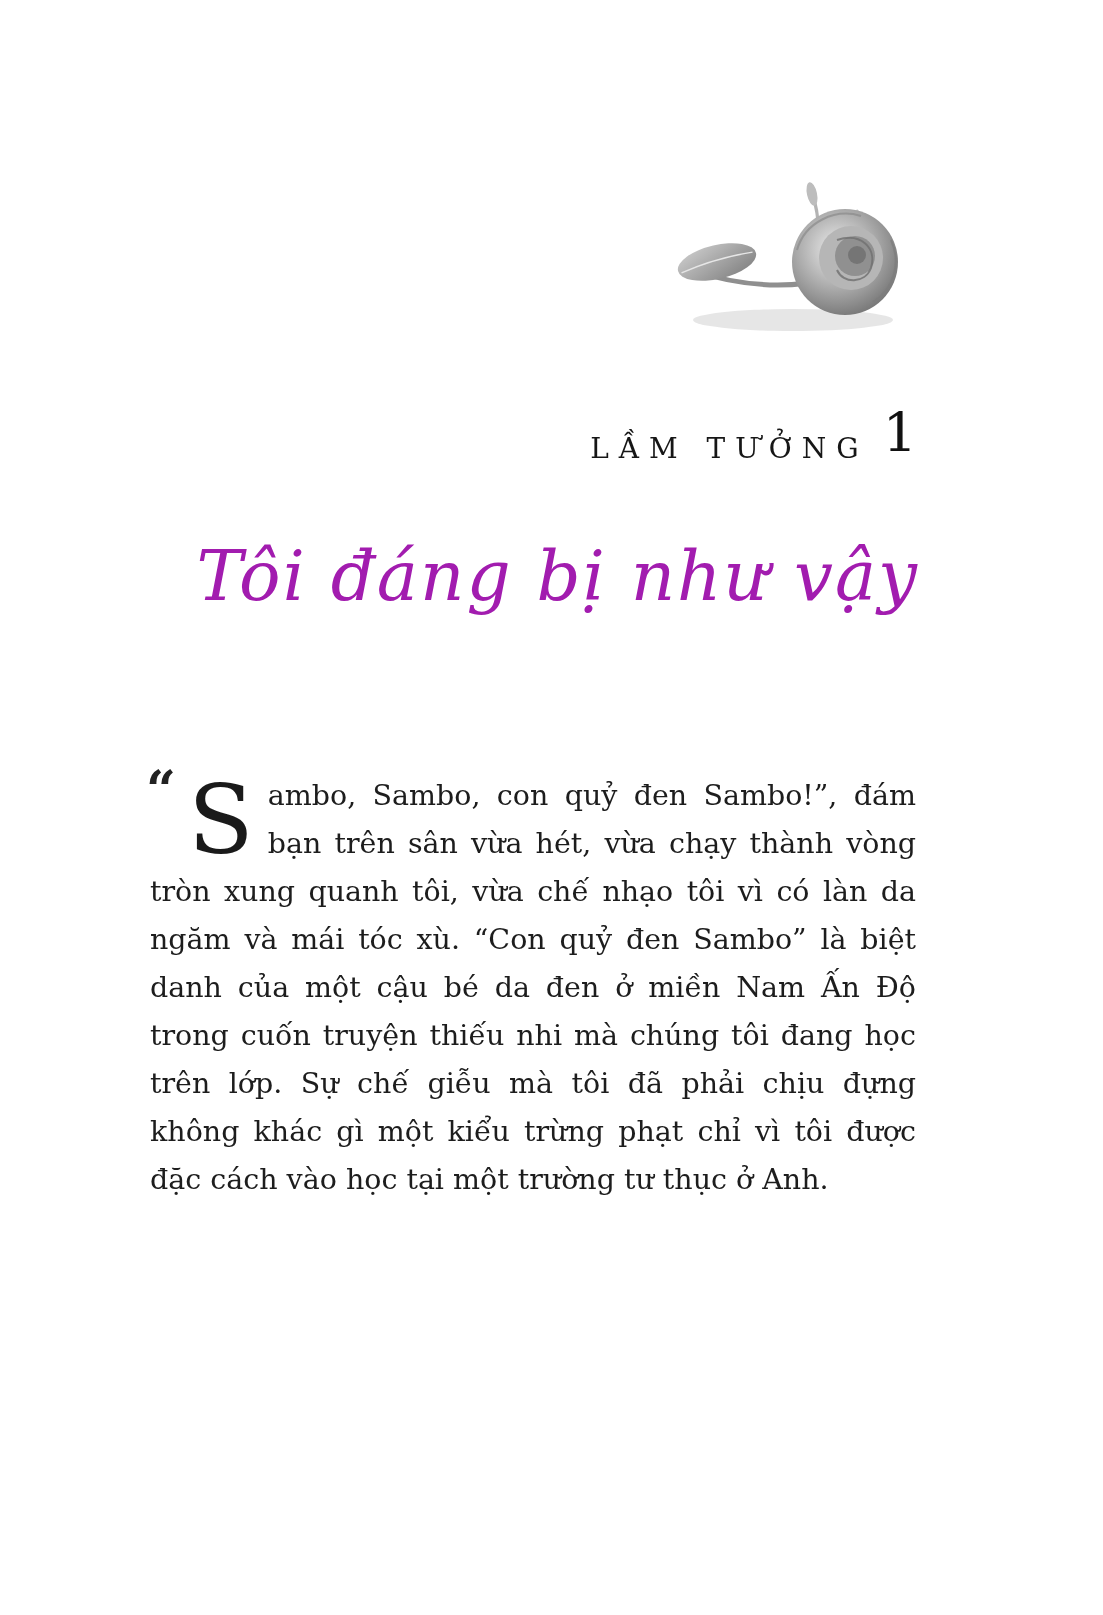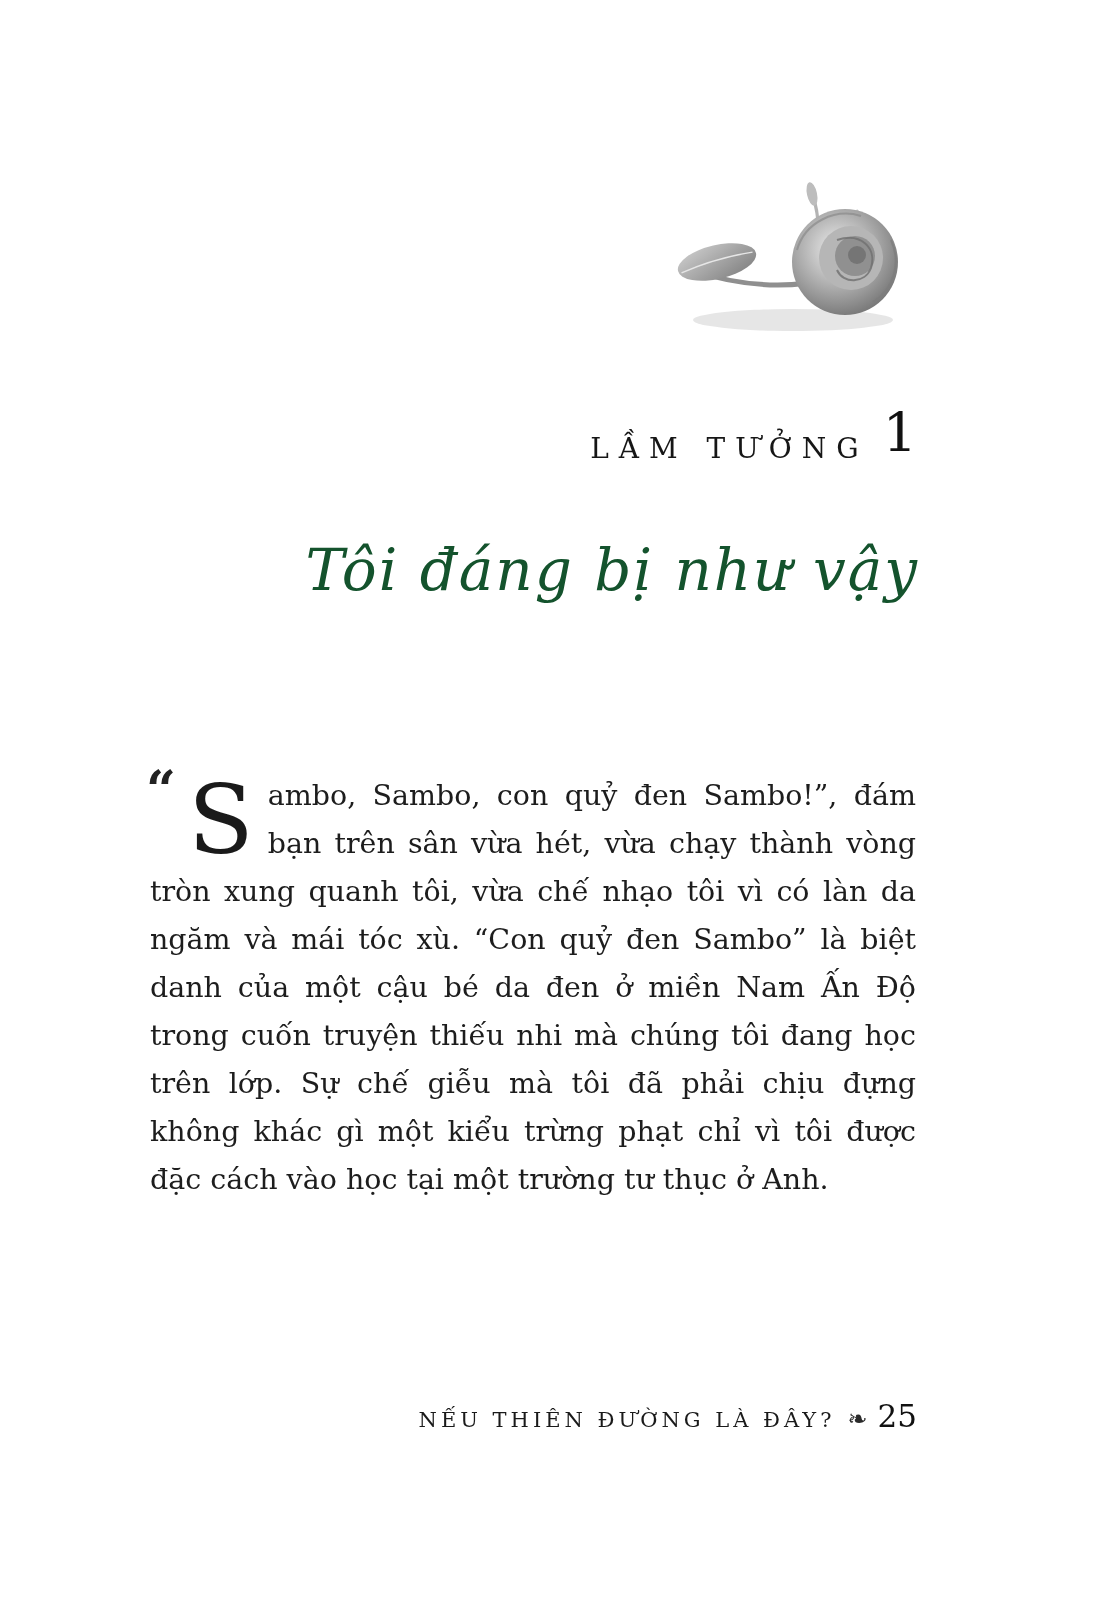--- a/index.html
+++ b/index.html
@@ -24,22 +24,22 @@
   }
   .chapter-num{
     font-family:"DejaVu Serif", serif;
     font-size:54px;margin-left:14px;color:#111;
   }
   
   .title{
     position:absolute;right:184px;top:536px;margin:0;
     font-family:"DejaVu Serif", serif;
     font-style:italic;font-weight:400;
-    font-size:58px;letter-spacing:2px;
-    color:#14532d;white-space:nowrap;text-align:right;
+    font-size:69px;letter-spacing:2px;
+    color:#a21caf;white-space:nowrap;text-align:right;
   }
   
   .bodytext{
     position:absolute;left:150px;top:772px;width:766px;
     font-size:28.5px;line-height:48px;
     text-align:justify;color:#1d1d1d;
   }
   .p1{position:relative;margin:0;}
   .openquote{
     position:absolute;left:-4px;top:-8px;
@@ -114,19 +114,14 @@
   </div>
 
   <h1 class="title">Tôi đáng bị như vậy</h1>
 
   <div class="bodytext">
     <p class="p1">
       <span class="openquote">“</span><span class="dropcap">S</span><span>ambo, Sambo, con quỷ đen Sambo!”, đám bạn trên sân vừa hét, vừa chạy thành vòng tròn xung quanh tôi, vừa chế nhạo tôi vì có làn da ngăm và mái tóc xù. “Con quỷ đen Sambo” là biệt danh của một cậu bé da đen ở miền Nam Ấn Độ trong cuốn truyện thiếu nhi mà chúng tôi đang học trên lớp. Sự chế giễu mà tôi đã phải chịu đựng không khác gì một kiểu trừng phạt chỉ vì tôi được đặc cách vào học tại một trường tư thục ở Anh.</span>
     </p>
   </div>
 
-  <div class="footer">
-    <span class="running-title">NẾU THIÊN ĐƯỜNG LÀ ĐÂY?</span>
-    <span class="ornament">❧</span>
-    <span class="page-number">25</span>
-  </div>
 
 </div>
 
 </body></html>

